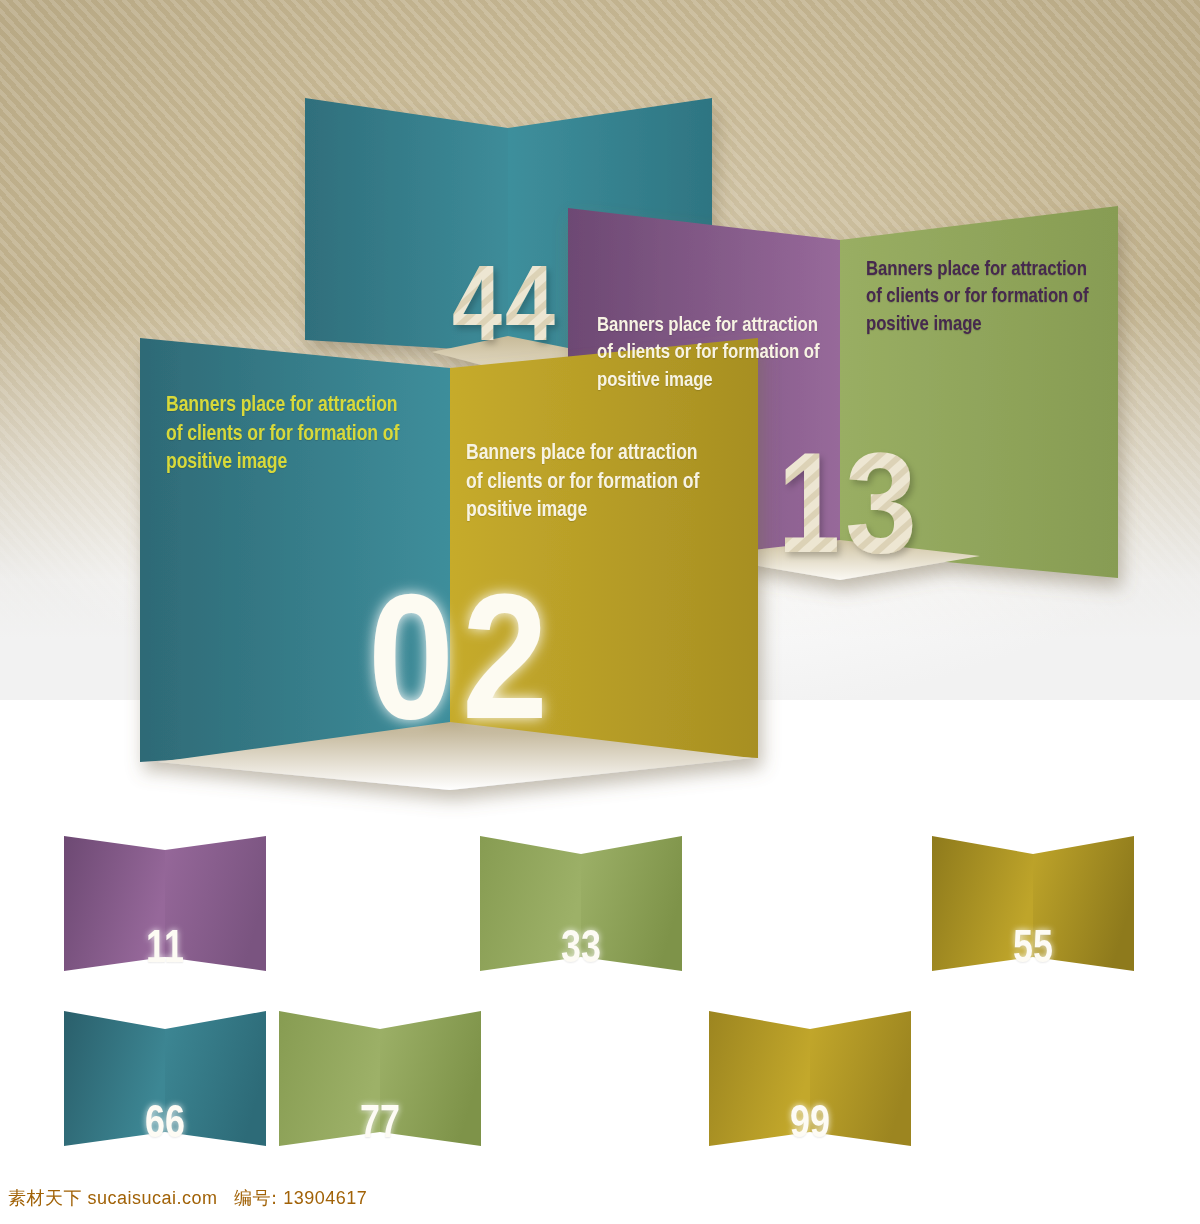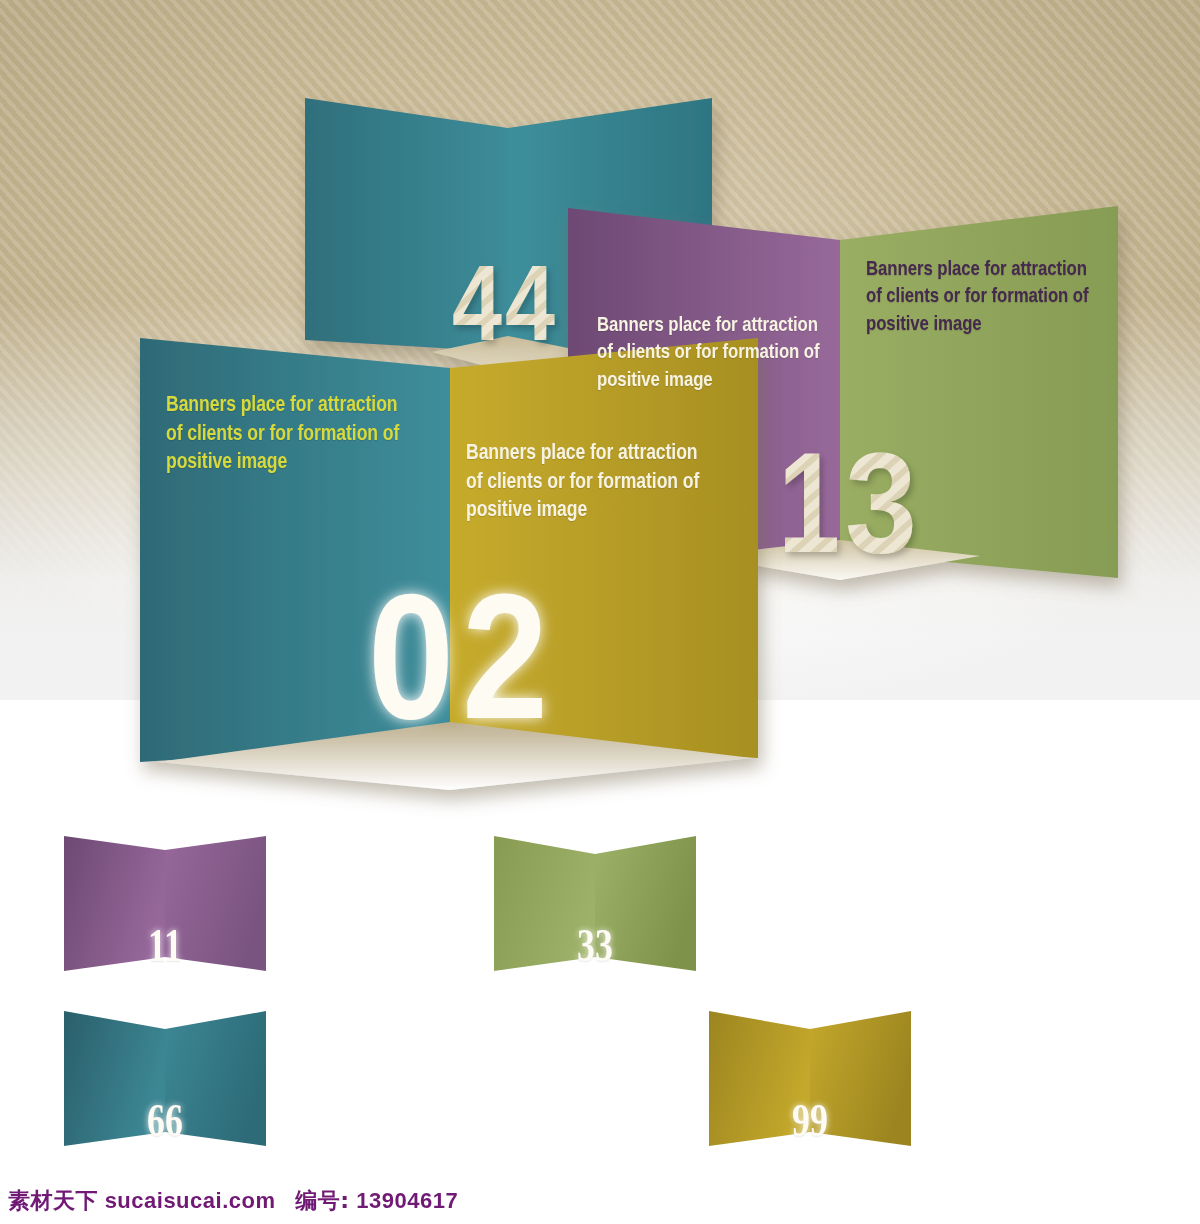--- a/index.html
+++ b/index.html
@@ -45,21 +45,21 @@
     white-space:pre-line;
     transform:scaleX(0.80);
     transform-origin:left top;
     text-shadow:0 1px 1px rgba(0,0,0,0.14);
   }
 
   
   #thumbs {
     position:absolute; left:0; top:830px; width:1200px; height:345px;
   }
-  .trow { position:absolute; left:0; width:1200px; height:172px;font-family:Liberation Serif, serif; }
+  .trow { position:absolute; left:0; width:1200px; height:172px; }
   .thumb {
     position:absolute; width:210px; height:165px;
     overflow:hidden;
   }
   .thumb svg { display:block; width:210px; height:165px; }
   .thumb-num {
     position:absolute; left:0; width:210px;
     text-align:center;
     font-weight:bold;
     font-size:46px;
@@ -67,22 +67,22 @@
     letter-spacing:0px;
     color:#fdfbf4;
     text-shadow:0 0 7px rgba(255,255,255,0.85), 0 1px 2px rgba(0,0,0,0.12);
     transform:scaleX(0.78);
     transform-origin:center top;
   }
 
   
   #watermark {
     position:absolute; left:8px; top:1186px;
-    font-size:22px; font-weight:bold;
-    color:#701a75;
+    font-size:18px; font-weight:normal;
+    color:#a16207;
     letter-spacing:0.5px;
     white-space:nowrap;
   }
   #watermark .cjk { font-family:"DejaVu Sans", sans-serif; }
 </style>
 </head>
 <body>
 
 <div id="bg-pattern"></div>
 <div id="bg-vignette"></div>
@@ -213,40 +213,58 @@
           </linearGradient>
         </defs>
         <polygon points="4,6 105,20 105,148 4,141" fill="url(#t11a)"></polygon>
         <polygon points="105,20 206,6 206,141 105,148" fill="url(#t11b)"></polygon>
         <polygon points="4,141 105,127 206,141 206,165 4,165" fill="#ffffff"></polygon>
       </svg>
       <div class="thumb-num" style="top:93px;">11</div>
     </div>
 
 
-    <div class="thumb" style="left:490px;">
+    <div class="thumb" style="left:476px;">
       <svg viewBox="0 0 210 165">
         <defs>
           <linearGradient id="t33a" x1="0" y1="0" x2="1" y2="0.4">
             <stop offset="0" stop-color="#879C52"></stop>
               <stop offset="1" stop-color="#9DB168"></stop>
           </linearGradient>
           <linearGradient id="t33b" x1="0" y1="0" x2="1" y2="0.4">
             <stop offset="0" stop-color="#9DB168"></stop>
               <stop offset="1" stop-color="#7E9349"></stop>
           </linearGradient>
         </defs>
         <polygon points="4,6 105,24 105,148 4,141" fill="url(#t33a)"></polygon>
         <polygon points="105,24 206,6 206,141 105,148" fill="url(#t33b)"></polygon>
         <polygon points="4,141 105,127 206,141 206,165 4,165" fill="#ffffff"></polygon>
       </svg>
       <div class="thumb-num" style="top:93px;">33</div>
     </div>
 
 
+    <div class="thumb" style="left:928px;">
+      <svg viewBox="0 0 210 165">
+        <defs>
+          <linearGradient id="t55a" x1="0" y1="0" x2="1" y2="0.4">
+            <stop offset="0" stop-color="#8E7A1C"></stop>
+              <stop offset="1" stop-color="#BFA52A"></stop>
+          </linearGradient>
+          <linearGradient id="t55b" x1="0" y1="0" x2="1" y2="0.4">
+            <stop offset="0" stop-color="#BFA52A"></stop>
+              <stop offset="1" stop-color="#8E7A1C"></stop>
+          </linearGradient>
+        </defs>
+        <polygon points="4,6 105,24 105,148 4,141" fill="url(#t55a)"></polygon>
+        <polygon points="105,24 206,6 206,141 105,148" fill="url(#t55b)"></polygon>
+        <polygon points="4,141 105,127 206,141 206,165 4,165" fill="#ffffff"></polygon>
+      </svg>
+      <div class="thumb-num" style="top:93px;">55</div>
+    </div>
   </div>
 
   <div class="trow" style="top:175px;">
     <div class="thumb" style="left:60px;">
       <svg viewBox="0 0 210 165">
         <defs>
           <linearGradient id="t66a" x1="0" y1="0" x2="1" y2="0.4">
             <stop offset="0" stop-color="#2A5F6B"></stop>
               <stop offset="1" stop-color="#3D8794"></stop>
           </linearGradient>
@@ -255,20 +273,38 @@
               <stop offset="1" stop-color="#2D6B78"></stop>
           </linearGradient>
         </defs>
         <polygon points="4,6 105,24 105,148 4,141" fill="url(#t66a)"></polygon>
         <polygon points="105,24 206,6 206,141 105,148" fill="url(#t66b)"></polygon>
         <polygon points="4,141 105,127 206,141 206,165 4,165" fill="#ffffff"></polygon>
       </svg>
       <div class="thumb-num" style="top:93px;">66</div>
     </div>
 
+    <div class="thumb" style="left:275px;">
+      <svg viewBox="0 0 210 165">
+        <defs>
+          <linearGradient id="t77a" x1="0" y1="0" x2="1" y2="0.4">
+            <stop offset="0" stop-color="#879C52"></stop>
+              <stop offset="1" stop-color="#9DB168"></stop>
+          </linearGradient>
+          <linearGradient id="t77b" x1="0" y1="0" x2="1" y2="0.4">
+            <stop offset="0" stop-color="#9DB168"></stop>
+              <stop offset="1" stop-color="#7E9349"></stop>
+          </linearGradient>
+        </defs>
+        <polygon points="4,6 105,24 105,148 4,141" fill="url(#t77a)"></polygon>
+        <polygon points="105,24 206,6 206,141 105,148" fill="url(#t77b)"></polygon>
+        <polygon points="4,141 105,127 206,141 206,165 4,165" fill="#ffffff"></polygon>
+      </svg>
+      <div class="thumb-num" style="top:93px;">77</div>
+    </div>
 
 
     <div class="thumb" style="left:705px;">
       <svg viewBox="0 0 210 165">
         <defs>
           <linearGradient id="t99a" x1="0" y1="0" x2="1" y2="0.4">
             <stop offset="0" stop-color="#9C8520"></stop>
               <stop offset="1" stop-color="#C3A82B"></stop>
           </linearGradient>
           <linearGradient id="t99b" x1="0" y1="0" x2="1" y2="0.4">

